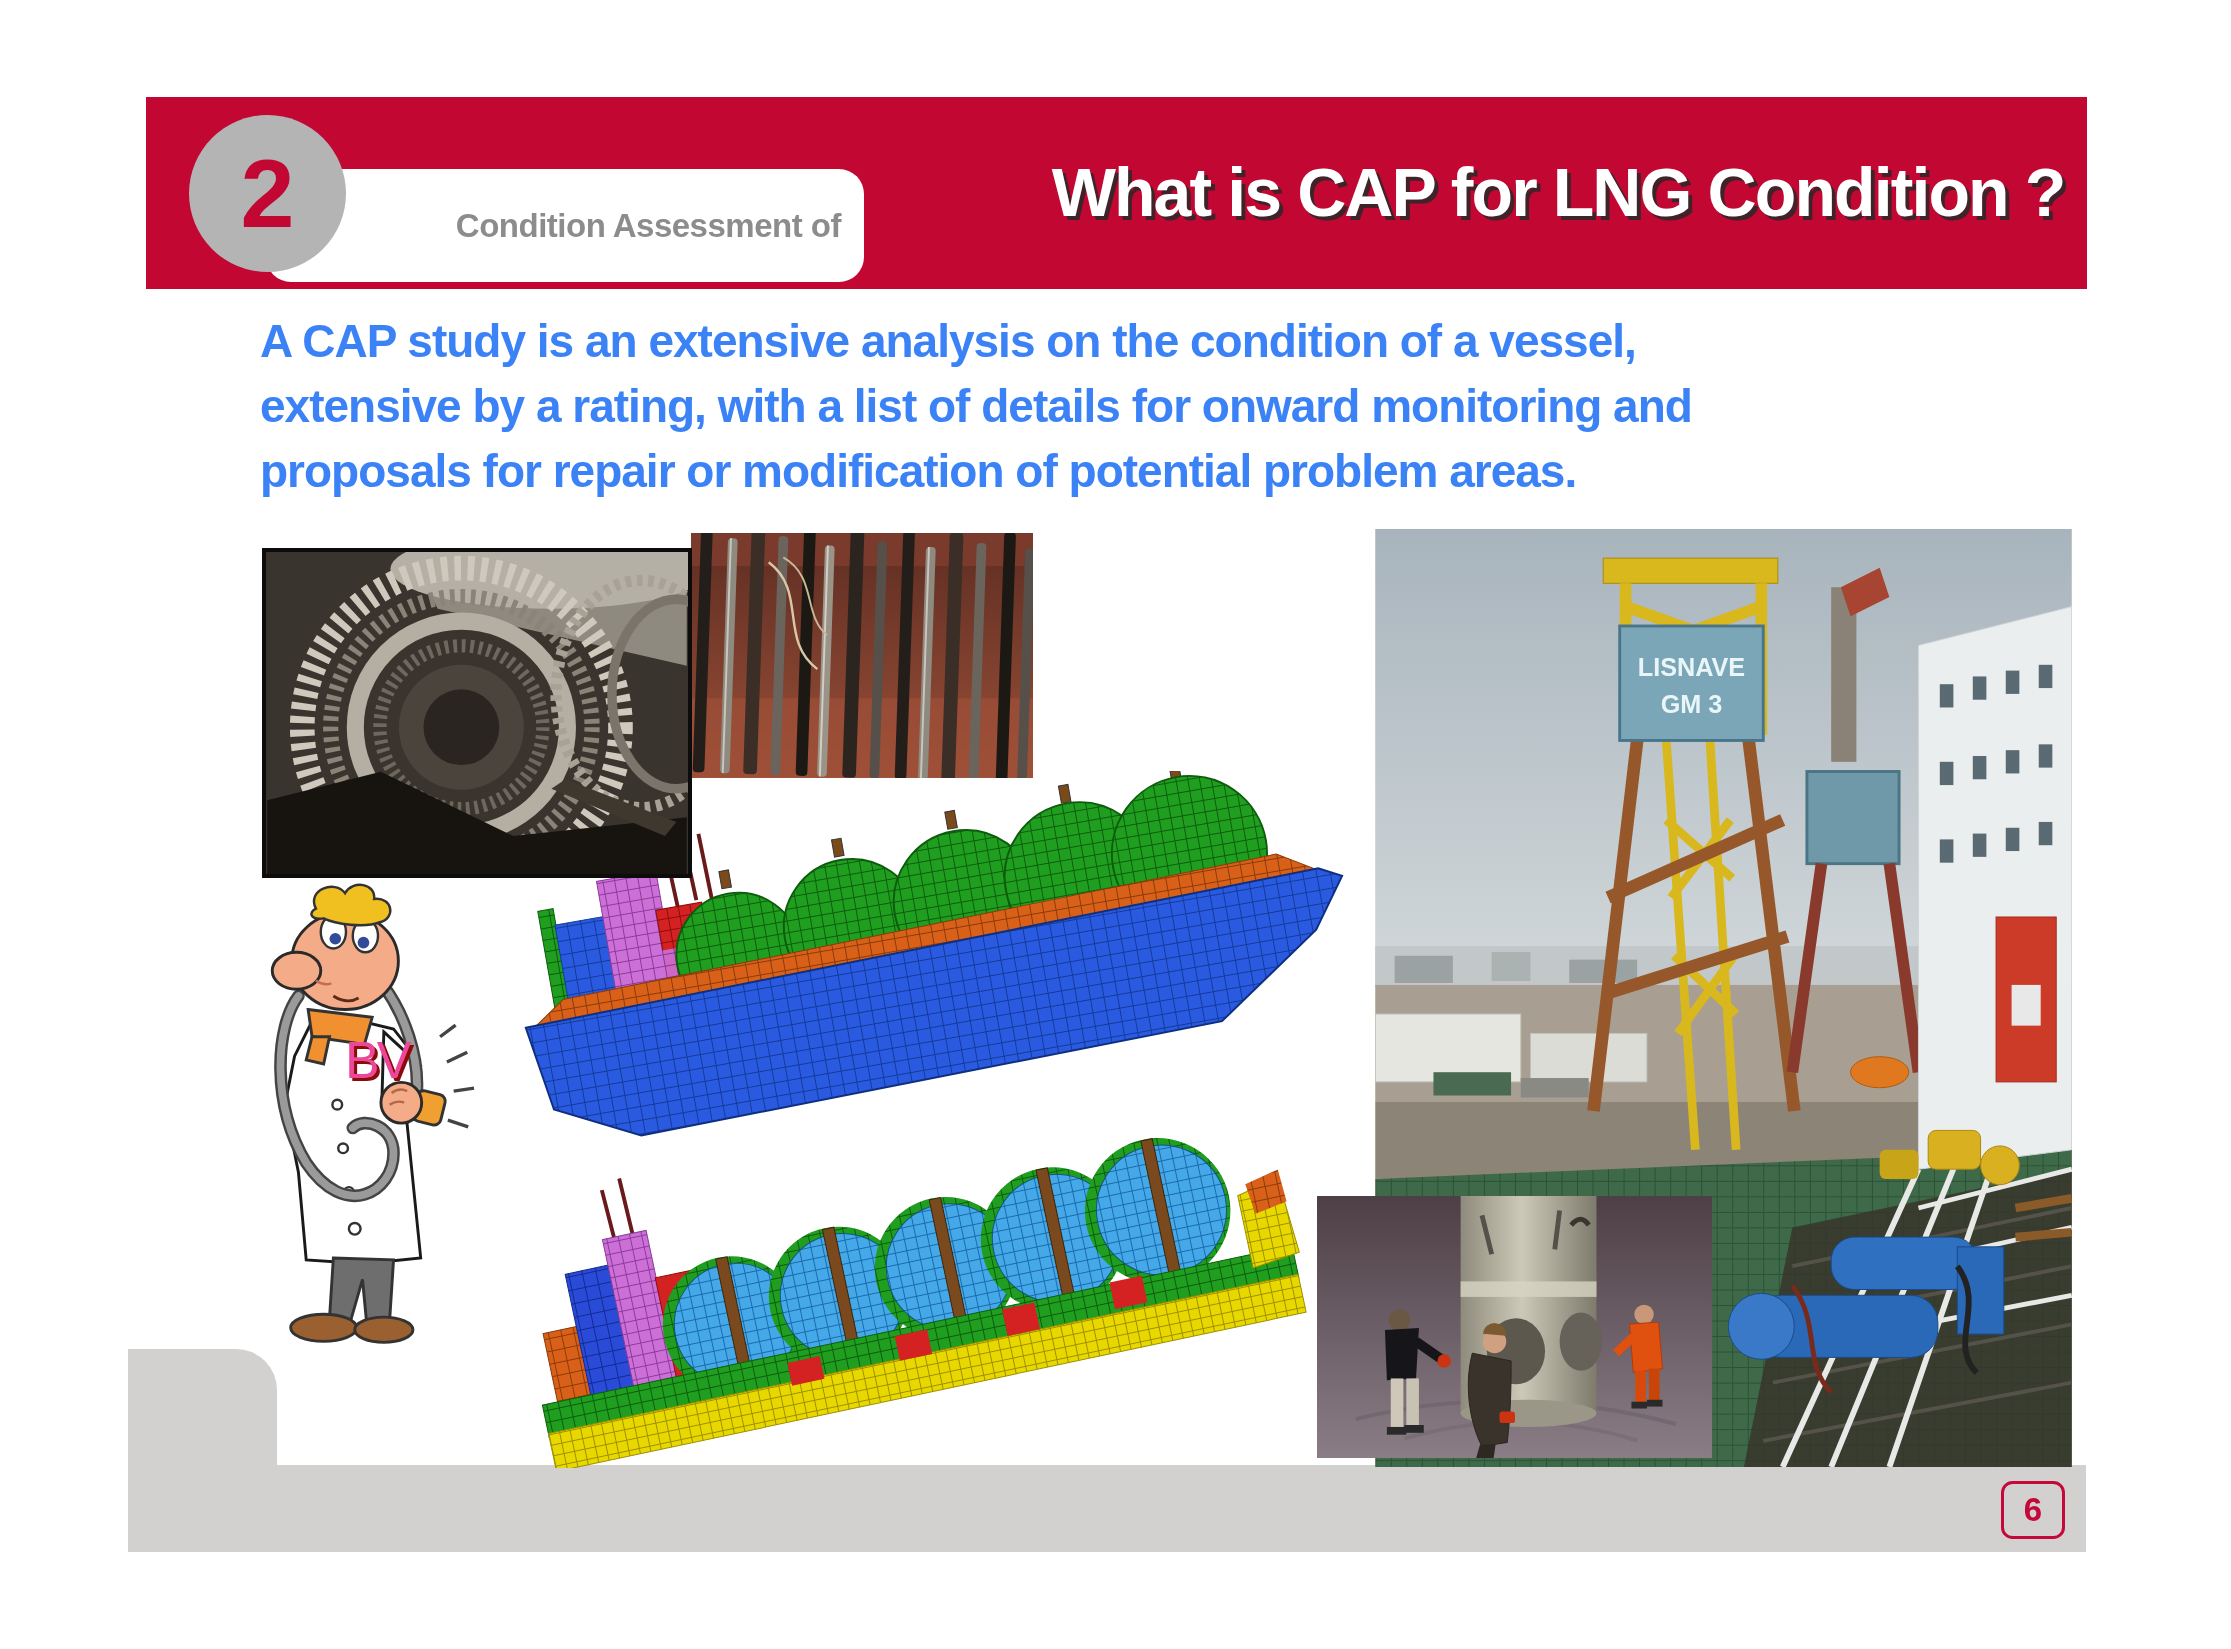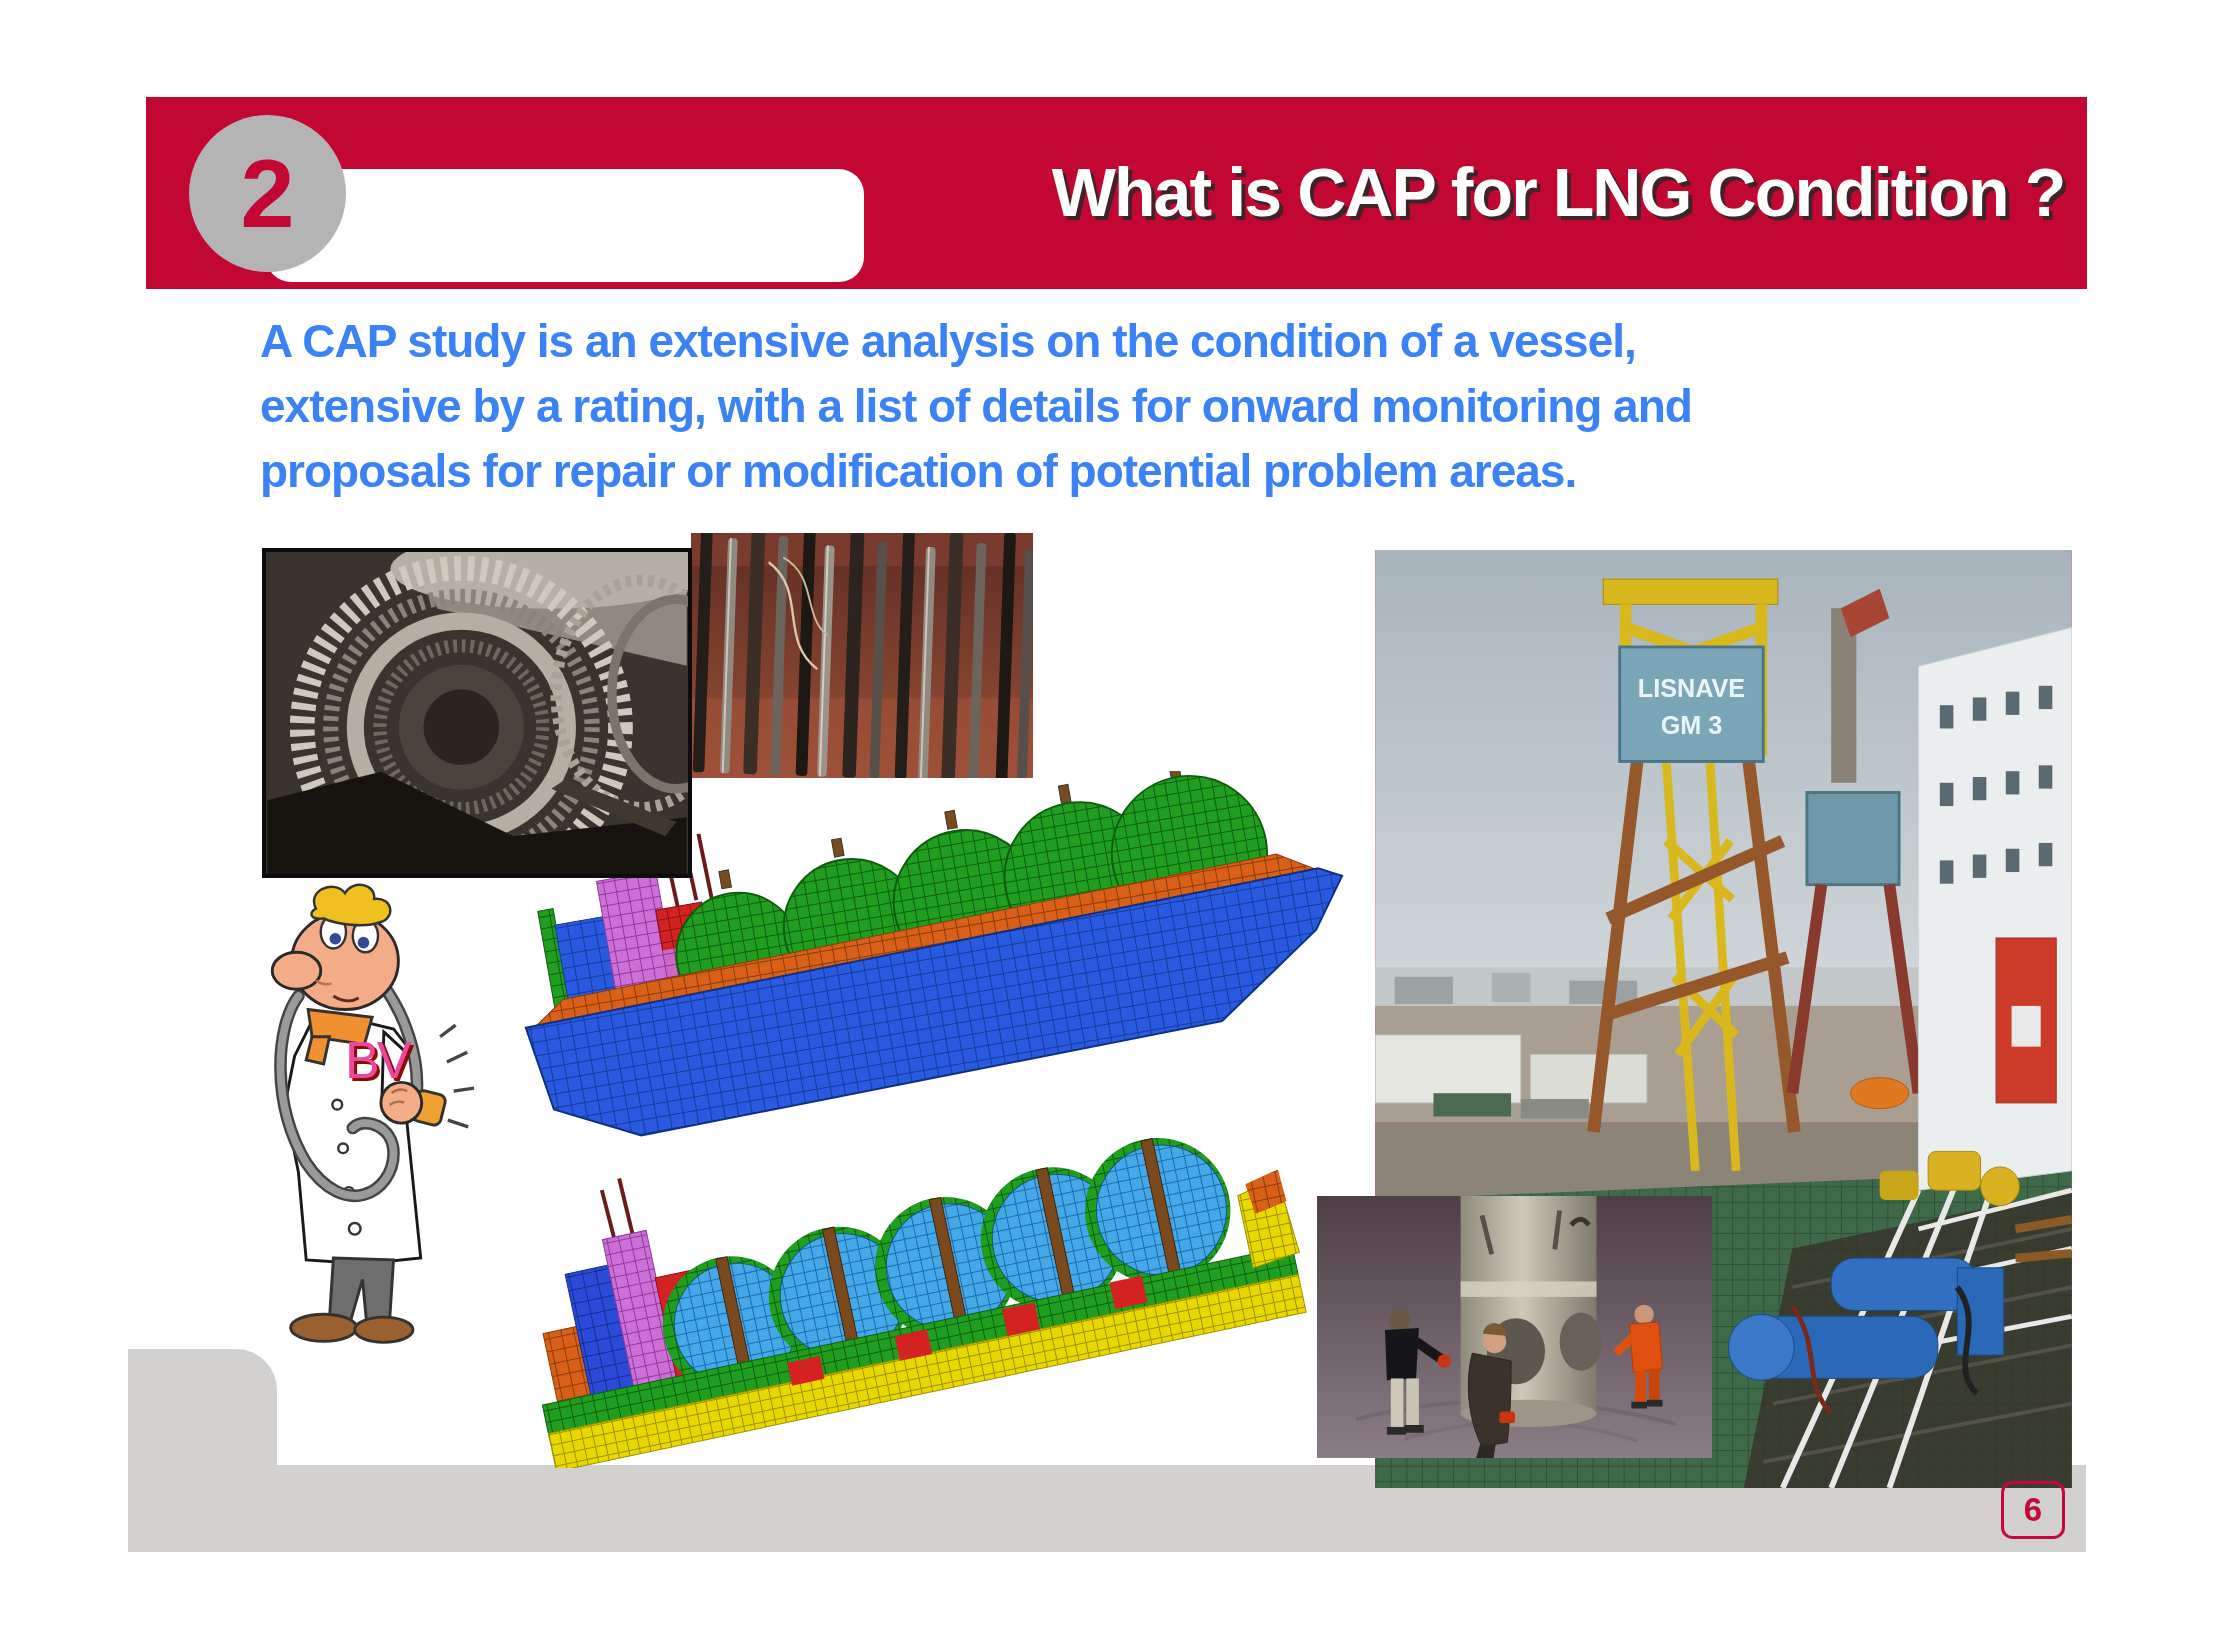--- a/index.html
+++ b/index.html
@@ -37,21 +37,21 @@
     color:#3b82f6;font-weight:bold;font-size:46px;letter-spacing:-1px;
   }
   .body-text div{line-height:65px;white-space:nowrap;}
   
   .pic{position:absolute;}
   .turbine-photo{left:262px;top:548px;width:430px;height:330px;border:4.9px solid #0c0c0c;box-sizing:border-box;z-index:4;background:#3a342e;}
   .tubes-photo{left:691px;top:533px;width:342px;height:245px;z-index:3;}
   .ship-model{left:477px;top:771px;width:883px;height:388px;z-index:2;}
   .ship-section-model{left:490px;top:1111px;width:844px;height:357px;z-index:2;}
   .doctor-cartoon{left:248px;top:871px;width:228px;height:477px;z-index:6;}
-  .deck-photo{left:1375px;top:550px;width:697px;height:938px;z-index:2;background:#ec4899;}
+  .deck-photo{left:1375px;top:529px;width:697px;height:938px;z-index:2;background:#fef9c3;}
   .tank-photo{left:1317px;top:1196px;width:395px;height:262px;z-index:5;background:#57474f;}
   .pic svg{display:block;width:100%;height:100%;}
   .bv-label{
     position:absolute;left:97px;top:159px;
     color:#ec4899;font-weight:normal;font-size:52px;letter-spacing:-2.9px;
     text-shadow:2.9px 2.9px 0 #8c0a0a;
   }
   
   .footer-left-block{
     position:absolute;left:128px;top:1349px;width:149px;height:120px;
@@ -68,20 +68,21 @@
   }
   .page-number-box span{color:#c4093a;font-weight:bold;font-size:33px;}
 </style>
 </head>
 <body>
 
 <div class="slide">
 
   <div class="header-band">
     <div class="subtitle-box">
+      <div>Condition Assessment of</div>
     </div>
     <div class="badge">
       <span>2</span>
     </div>
     <div class="slide-title">What is CAP for LNG Condition ?</div>
   </div>
 
   <div class="body-text">
     <div>A CAP study is an extensive analysis on the condition of a vessel,</div>
     <div>extensive by a rating, with a list of details for onward monitoring and</div>

